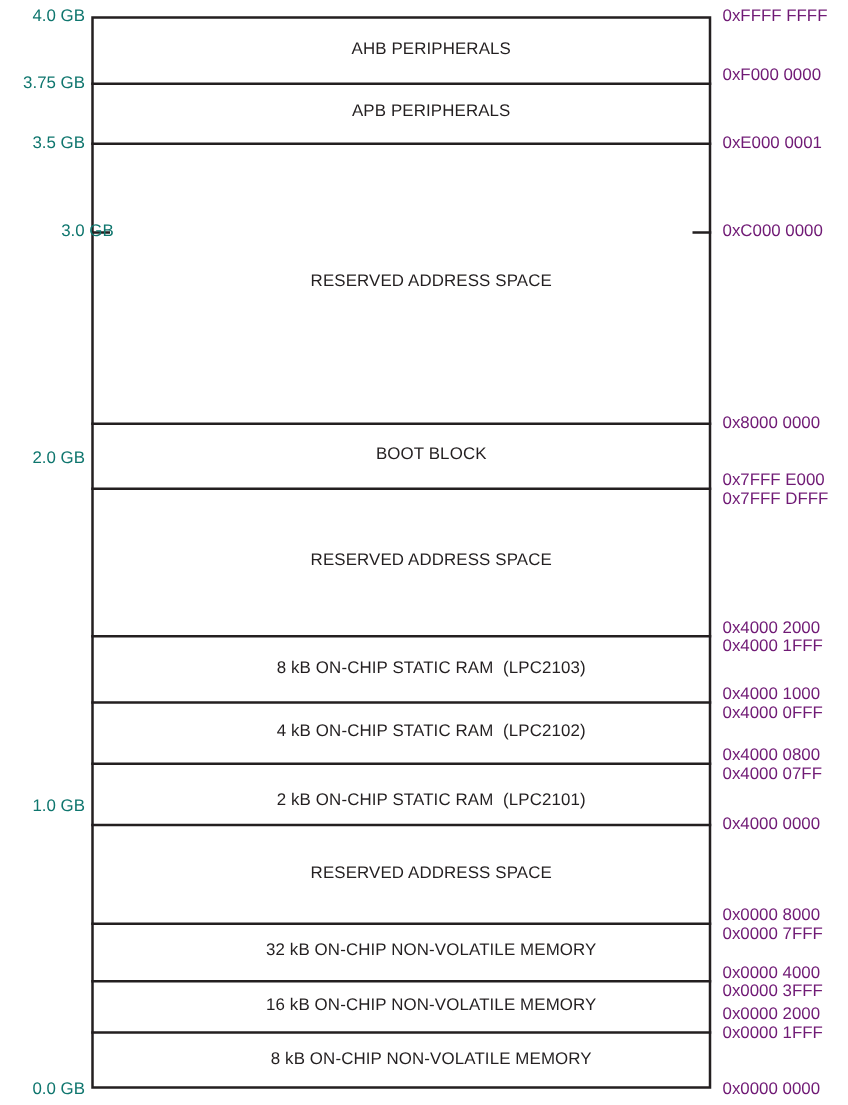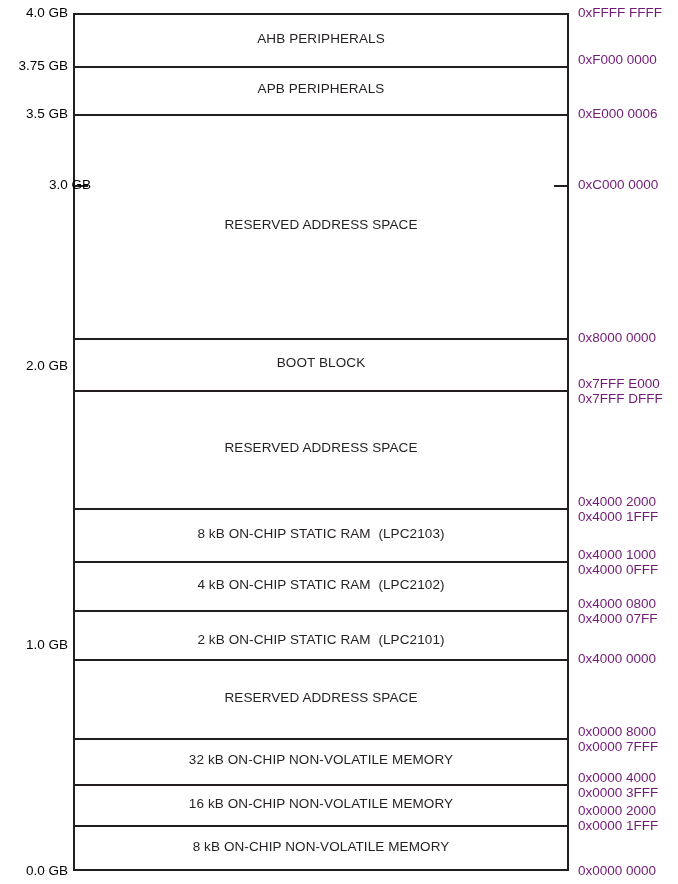--- a/index.html
+++ b/index.html
@@ -63,30 +63,31 @@
   
   .region-label {
     position: absolute;
     left: 73px;
     width: 496px;
     text-align: center;
     font-size: 13.5px;
     letter-spacing: 0.1px;
     white-space: pre;
     color: #231f20;
+    padding-left: 24px;
   }
 
   
   .scale-label {
     position: absolute;
     left: 0;
     width: 68px;
     text-align: right;
     font-size: 13.5px;
-    color: #000000;
+    color: #0f766e;
     white-space: nowrap;
   }
 
   
   .addr-label {
     position: absolute;
     left: 578px;
     font-size: 13.5px;
     color: #701a75;
     white-space: nowrap;
@@ -139,21 +140,21 @@
       <div class="scale-label" style="top: 106px;">3.5 GB</div>
       <div class="scale-label" style="top: 177px; padding-left: 23px;">3.0 GB</div>
       <div class="scale-label" style="top: 312px; margin-top: 46px;">2.0 GB</div>
       <div class="scale-label" style="top: 637px;">1.0 GB</div>
       <div class="scale-label" style="top: 863px;">0.0 GB</div>
     </div>
 
   <div id="address-layer">
       <div class="addr-label" style="top: 5px;">0xFFFF FFFF</div>
       <div class="addr-label" style="top: 52px;">0xF000 0000</div>
-      <div class="addr-label" style="top: 106px;">0xE000 0006</div>
+      <div class="addr-label" style="top: 106px;">0xE000 0001</div>
       <div class="addr-label" style="top: 177px;">0xC000 0000</div>
       <div class="addr-label" style="top: 330px;">0x8000 0000</div>
       <div class="addr-label" style="top: 376px;">0x7FFF E000</div>
       <div class="addr-label" style="top: 391px;">0x7FFF DFFF</div>
       <div class="addr-label" style="top: 494px;">0x4000 2000</div>
       <div class="addr-label" style="top: 509px;">0x4000 1FFF</div>
       <div class="addr-label" style="top: 547px;">0x4000 1000</div>
       <div class="addr-label" style="top: 562px;">0x4000 0FFF</div>
       <div class="addr-label" style="top: 596px;">0x4000 0800</div>
       <div class="addr-label" style="top: 611px;">0x4000 07FF</div>

